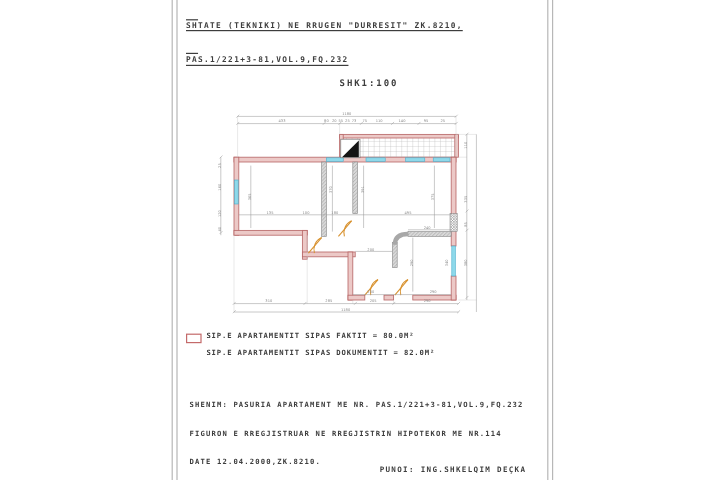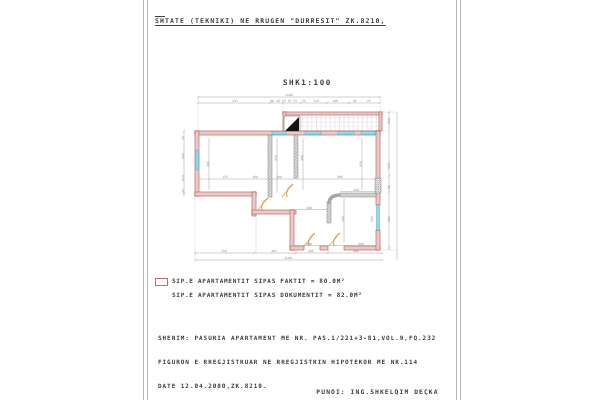--- a/index.html
+++ b/index.html
@@ -2,21 +2,21 @@
 <html><head>
 <meta charset="utf-8">
 <style>
   html,body{margin:0;padding:0;}
   body{width:600px;height:400px;background:#ffffff;position:relative;overflow:hidden;
        font-family:"DejaVu Sans Mono", monospace;color:#3d3d3d;}
   .edge{position:absolute;top:0;bottom:0;width:1px;background:#b7b7b7;}
   .doc-text{position:absolute;white-space:pre;}
   .header{left:155px;top:-2px;font-size:6.5px;font-weight:bold;letter-spacing:1.1px;
           line-height:9.5px;text-decoration:underline;text-underline-offset:1.5px;}
-  .scale{left:283px;top:78px;font-size:7.5px;font-weight:bold;letter-spacing:1.6px;}
+  .scale{left:283px;top:65px;font-size:7.5px;font-weight:bold;letter-spacing:1.6px;}
   .legend-row1{left:172px;top:277px;font-size:6px;font-weight:bold;letter-spacing:0.72px;}
   .legend-row2{left:172px;top:291px;font-size:6px;font-weight:bold;letter-spacing:0.72px;}
   .swatch{position:absolute;left:155px;top:278px;width:11px;height:6px;background:#fff;
           border:1px solid #c46a6a;}
   .notes{left:158px;top:318px;font-size:6px;font-weight:bold;letter-spacing:0.95px;line-height:8px;}
   .footer{left:285px;top:371px;width:185px;text-align:center;font-size:6.3px;font-weight:bold;
           letter-spacing:1.1px;line-height:8.5px;}
   svg{position:absolute;left:178px;top:88px;}
   .wall{fill:#ecc9c7;stroke:#b96a6a;stroke-width:0.7;}
   .pwall{fill:url(#hatch);stroke:#8f8f8f;stroke-width:0.55;}
@@ -29,20 +29,21 @@
 </head>
 <body>
 
 <div class="edge" style="left:143px"></div>
 <div class="edge" style="left:147px"></div>
 <div class="edge" style="left:456px"></div>
 <div class="edge" style="left:460px"></div>
 
 <div class="doc-text header">
   <div>SHTATE (TEKNIKI) NE RRUGEN "DURRESIT" ZK.8210,</div>
+  <div>PAS.1/221+3-81,VOL.9,FQ.232</div>
 </div>
 
 <div class="doc-text scale">SHK1:100</div>
 
 <svg width="232" height="185" viewBox="0 0 232 185">
   <defs>
     <pattern id="tiles" width="4.6" height="4.2" patternUnits="userSpaceOnUse">
       <path d="M4.6,0 H0 V4.2" fill="none" stroke="#b4b4b4" stroke-width="0.5"></path>
     </pattern>
     <pattern id="hatch" width="3" height="3" patternUnits="userSpaceOnUse">

